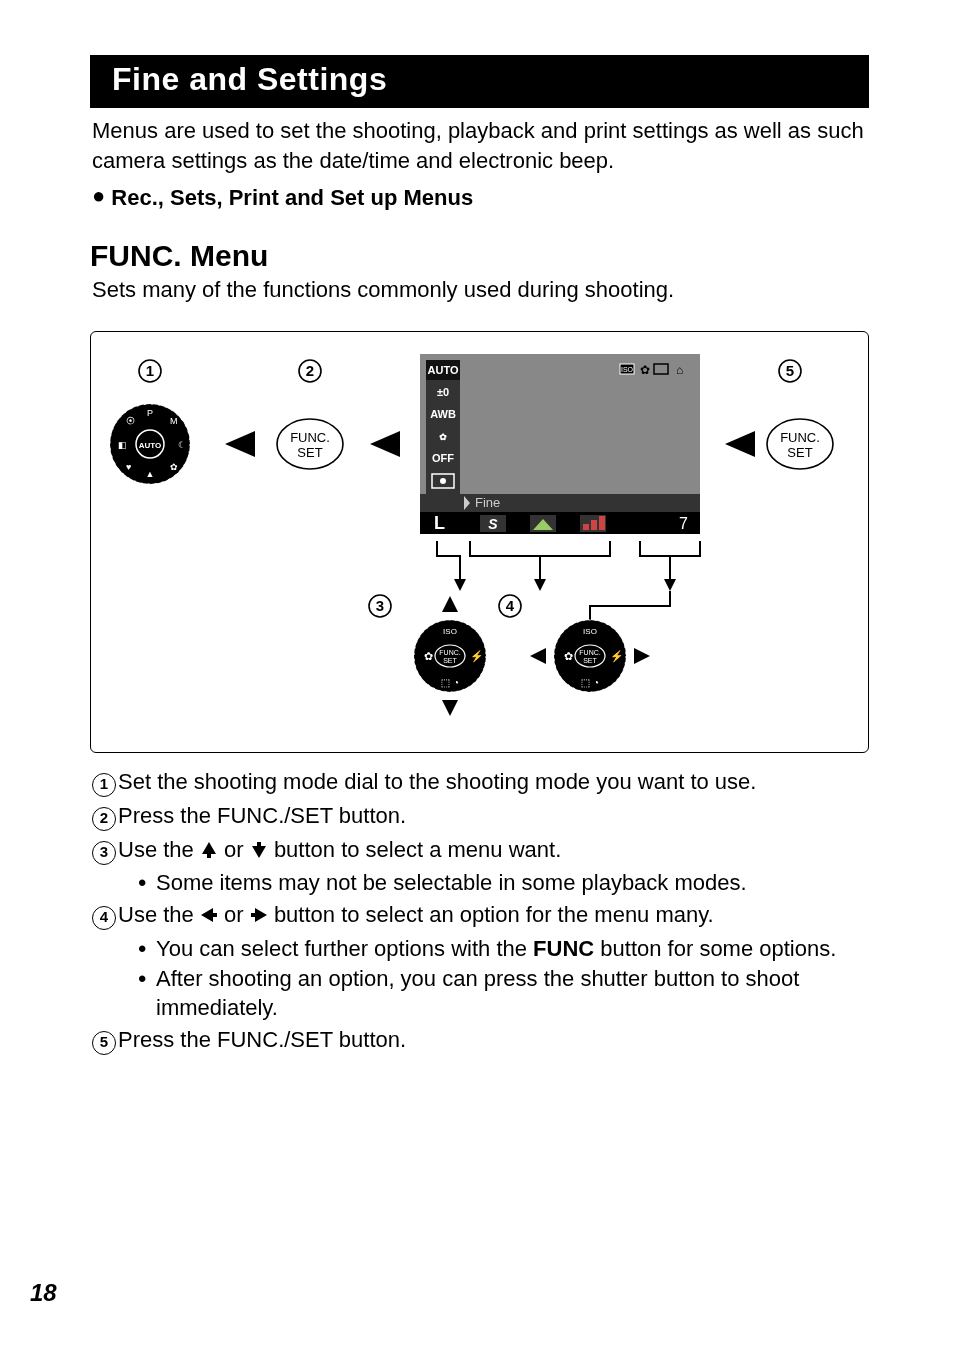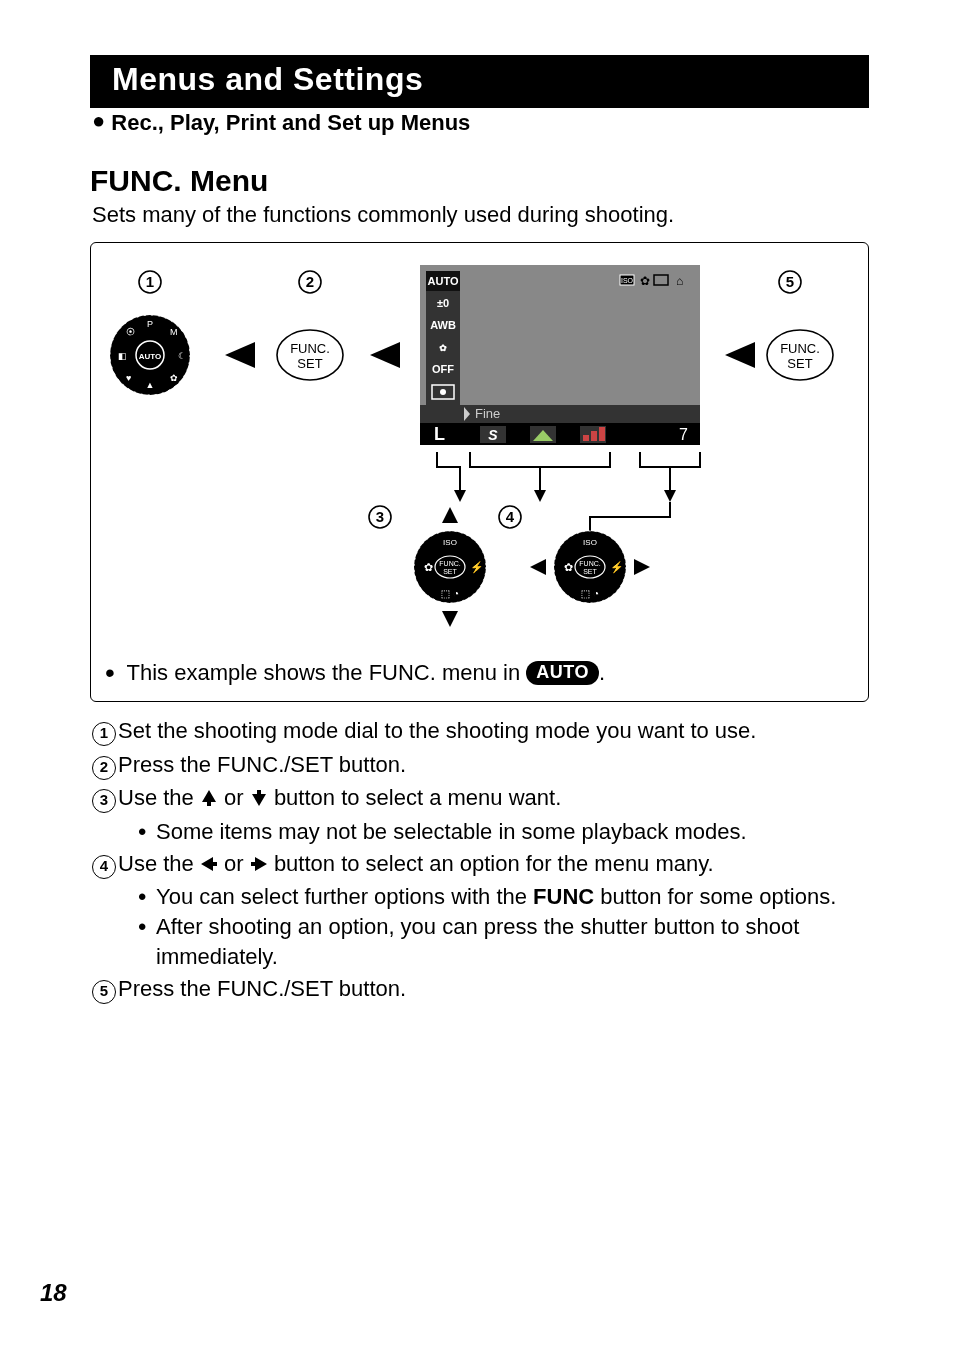--- a/index.html
+++ b/index.html
@@ -41,21 +41,21 @@
     vertical-align: 2px;
     margin-right: 6px;
   }
   .section-h {
     font-size: 30px;
     font-weight: 900;
     margin: 28px 0 4px 0;
   }
   .section-p {
     font-size: 22px;
-    margin: 2px 2px 14px 2px;
+    margin: 2px 2px 28px 2px;
   }
   .diagram-box {
     border: 1.5px solid #000;
     border-radius: 6px;
     padding: 14px 14px 12px 14px;
   }
   .diagram-svg-wrap {
     width: 100%;
     text-align: center;
   }
@@ -122,38 +122,39 @@
     font-size: 24px;
     line-height: 1;
     margin-top: 3px;
   }
   .arrow {
     display: inline-block;
     vertical-align: -2px;
   }
   .page-num {
     position: absolute;
-    left: 40px;
+    left: 30px;
     bottom: 38px;
     font-weight: 900;
     font-style: italic;
     font-size: 24px;
     margin-top: 20px;
   }
 </style>
 </head>
 <body>
 
 <div class="page">
 
-  <div class="title-bar">Menus and Settings</div>
-
+  <div class="title-bar">Fine and Settings</div>
+
+  <div class="intro">Menus are used to set the shooting, playback and print settings as well as such camera settings as the date/time and electronic beep.</div>
 
   <div class="bullet-line">
-    <span class="dot">●</span><span>Rec., Play, Print and Set up Menus</span>
+    <span class="dot">●</span><span>Rec., Sets, Print and Set up Menus</span>
   </div>
 
   <div class="section-h">FUNC. Menu</div>
   <div class="section-p">Sets many of the functions commonly used during shooting.</div>
 
   <div class="diagram-box">
     <div class="diagram-svg-wrap">
       <svg width="740" height="390" viewBox="0 0 740 390">
 
         <g font-family="Arial" font-size="15" font-weight="700" text-anchor="middle">
@@ -283,25 +284,20 @@
           <text x="0" y="-22" fill="#fff" font-size="8" text-anchor="middle">ISO</text>
           <text x="-26" y="4" fill="#fff" font-size="11">✿</text>
           <text x="20" y="4" fill="#fff" font-size="11">⚡</text>
           <text x="0" y="30" fill="#fff" font-size="10" text-anchor="middle">⬚ ◔</text>
           <polygon points="-60,0 -44,-8 -44,8" fill="#000"></polygon>
           <polygon points="60,0 44,-8 44,8" fill="#000"></polygon>
         </g>
       </svg>
     </div>
 
-    <div class="diag-caption">
-      <span class="bullet-sm">•</span>
-      <span>This example shows the FUNC. menu in </span>
-      <span class="auto-pill">AUTO</span><span>.</span>
-    </div>
   </div>
 
   <div class="steps">
 
     <div class="step">
       <div class="step-num"><span class="circ-num">1</span></div>
       <div class="step-body">Set the shooting mode dial to the shooting mode you want to use.</div>
     </div>
 
     <div class="step">

